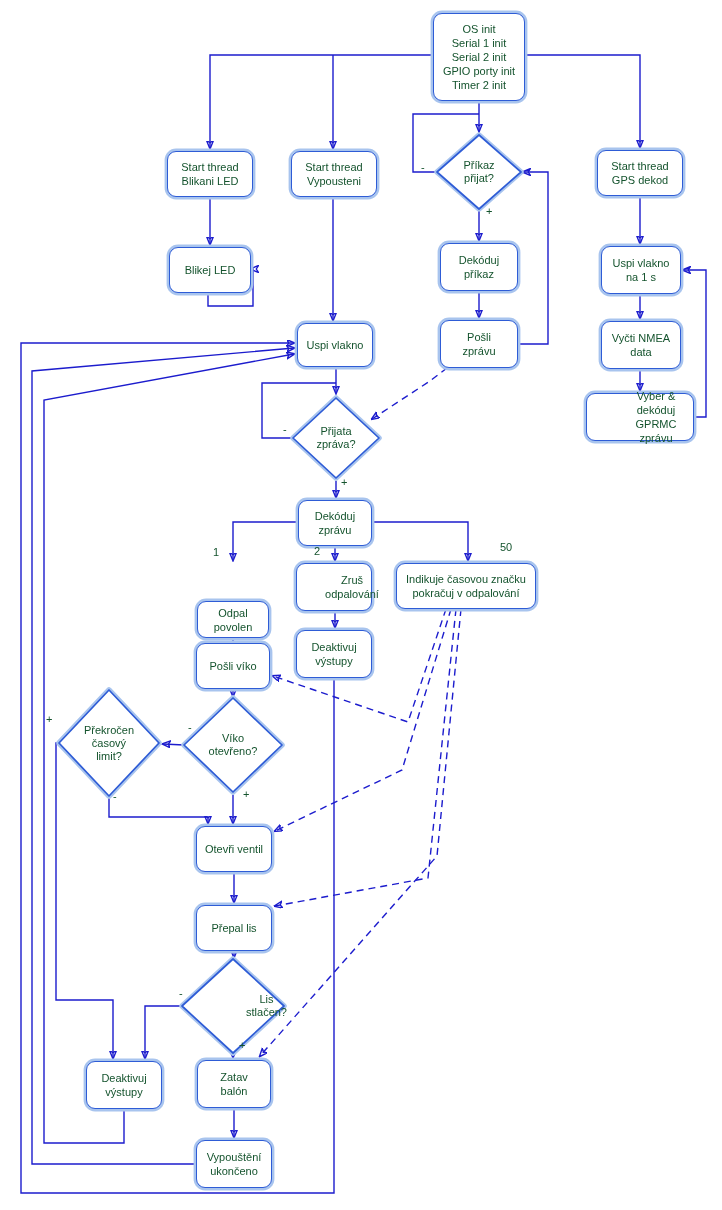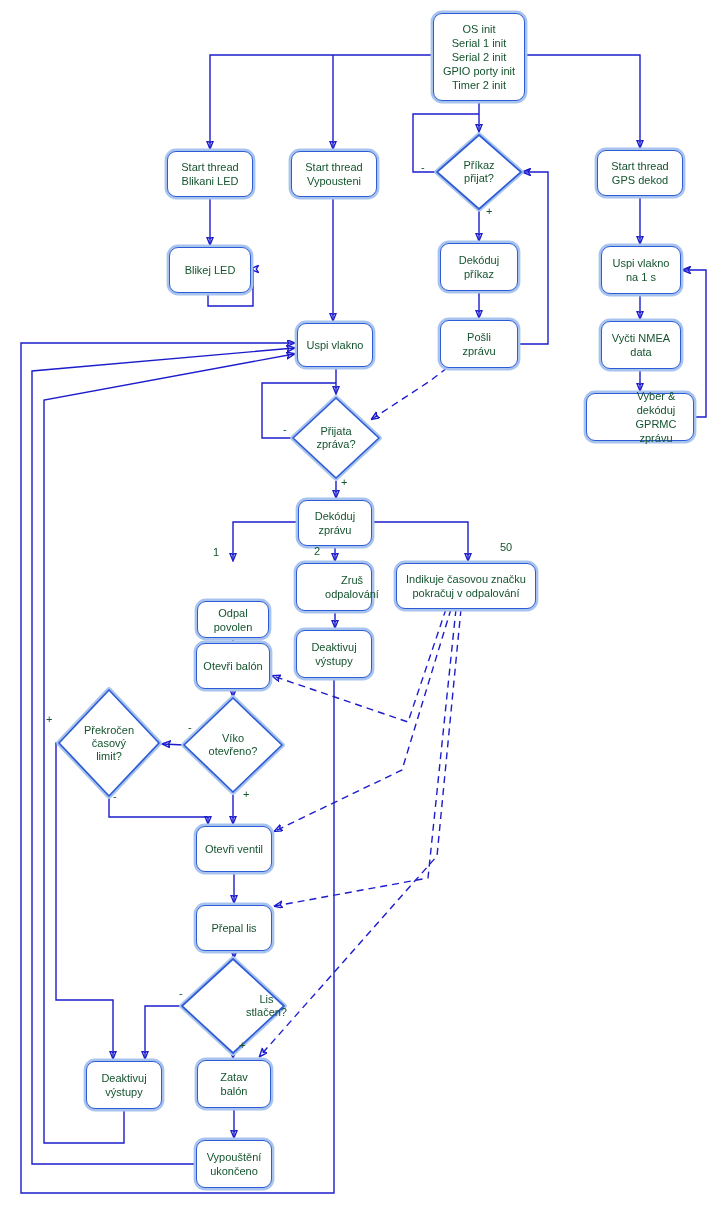--- a/index.html
+++ b/index.html
@@ -135,21 +135,21 @@
     </div>
   <div class="node" style="left:296px;top:563px;width:76px;height:48px;padding-left:36px;">
       <span>Zruš
 odpalování</span>
     </div>
   <div class="node" style="left:396px;top:563px;width:140px;height:46px;">
       <span>Indikuje časovou značku
 pokračuj v odpalování</span>
     </div>
   <div class="node" style="left:196px;top:643px;width:74px;height:46px;">
-      <span>Otevři balón</span>
+      <span>Pošli víko</span>
     </div>
   <div class="node" style="left:296px;top:630px;width:76px;height:48px;">
       <span>Deaktivuj
 výstupy</span>
     </div>
   <div class="node" style="left:196px;top:826px;width:76px;height:46px;">
       <span>Otevři ventil</span>
     </div>
   <div class="node" style="left:196px;top:905px;width:76px;height:46px;">
       <span>Přepal lis</span>

